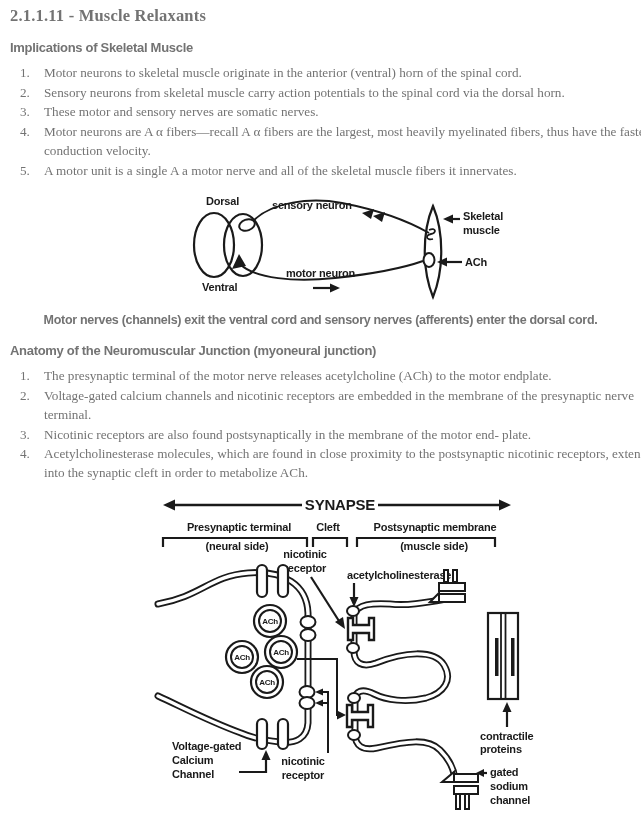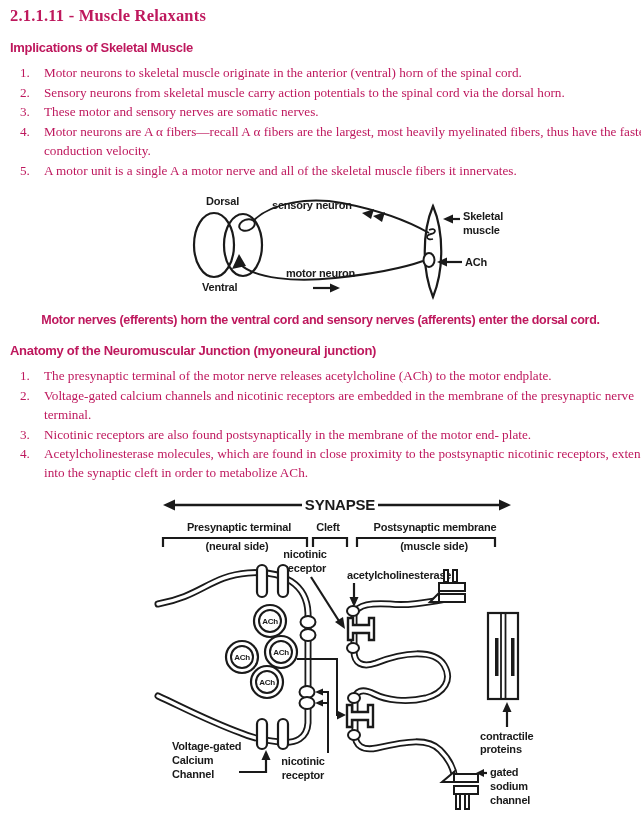--- a/index.html
+++ b/index.html
@@ -1,17 +1,17 @@
 <!DOCTYPE html>
 <html><head>
 <meta charset="utf-8">
 <style>
   html,body{margin:0;padding:0;background:#fff;}
   .page{
-    position:relative;width:641px;height:820px;background:#fff;color:#be185d;
+    position:relative;width:641px;height:820px;background:#fff;color:#737373;
     font-family:"Liberation Serif",serif;overflow:hidden;
   }
   .inner{padding:6px 10px 0 10px;}
   h1.title{
     font-family:"Liberation Serif",serif;font-size:16.5px;font-weight:bold;
     margin:0 0 14px 0;letter-spacing:.2px;
   }
   h2.sub{
     font-family:"Liberation Serif",serif;font-size:13.5px;font-weight:bold;font-style:italic;
     text-decoration:underline;margin:0 0 8px 0;
@@ -96,21 +96,21 @@
           <polygon class="ah" points="433,29 443,24.5 443,33.5"></polygon>
         </g>
         <text class="fl" x="455" y="76">ACh</text>
         <g>
           <line class="ln" x1="452" y1="72" x2="436" y2="72"></line>
           <polygon class="ah" points="427,72 437,67.5 437,76.5"></polygon>
         </g>
       </svg>
     </div>
 
-    <p class="caption cond">Motor nerves (efferents) horn the ventral cord and sensory nerves (afferents) enter the dorsal cord.</p>
+    <p class="caption cond">Motor nerves (channels) exit the ventral cord and sensory nerves (afferents) enter the dorsal cord.</p>
 
     <h3 class="sect cond">Anatomy of the Neuromuscular Junction (myoneural junction)</h3>
 
     <ol class="body-list">
       <li>The presynaptic terminal of the motor nerve releases acetylcholine (ACh) to the motor endplate.</li>
       <li>Voltage-gated calcium channels and nicotinic receptors are embedded in the membrane of the presynaptic nerve terminal.</li>
       <li>Nicotinic receptors are also found postsynaptically in the membrane of the motor end- plate.</li>
       <li>Acetylcholinesterase molecules, which are found in close proximity to the postsynaptic nicotinic receptors, extend into the synaptic cleft in order to metabolize ACh.</li>
     </ol>
 

